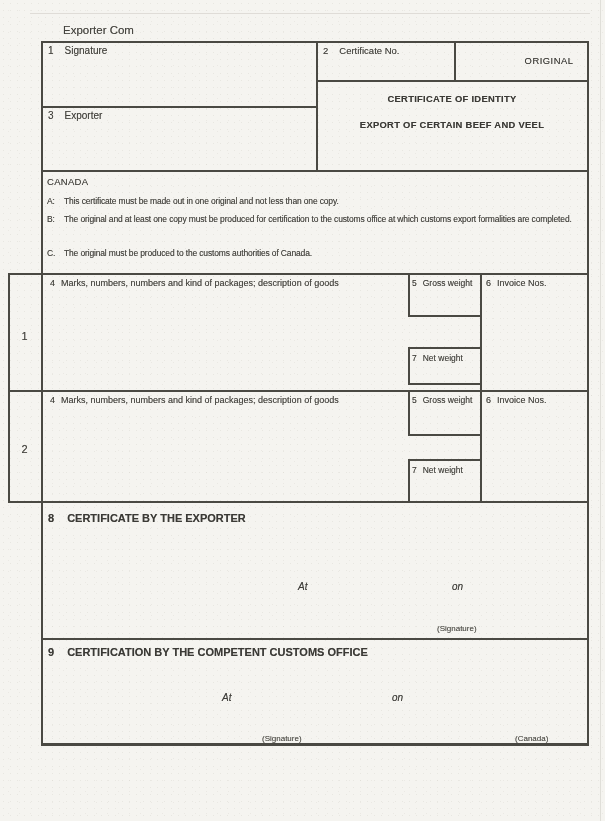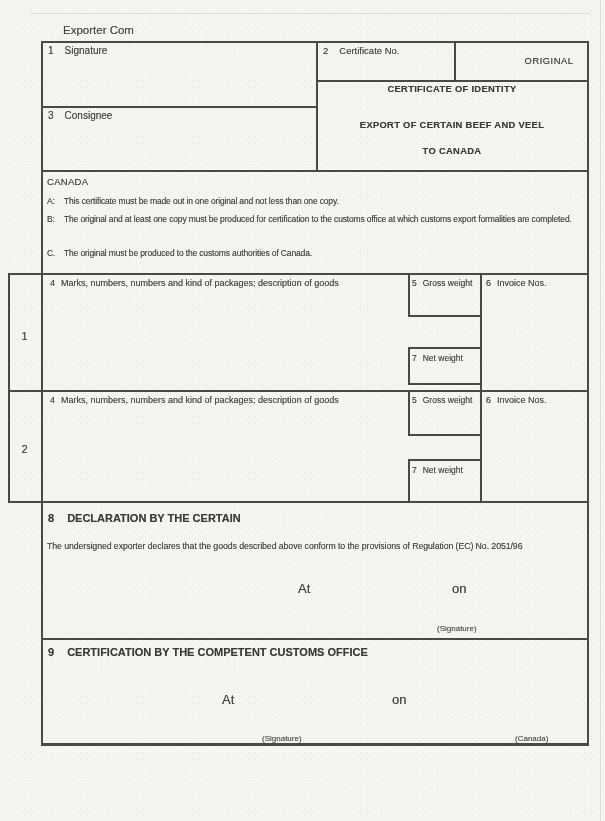--- a/index.html
+++ b/index.html
@@ -27,21 +27,21 @@
   .bold { font-weight:normal; color:#3b3a36;padding-left:28px; }
   .title-line { position:absolute; left:316px; width:272px; text-align:center;
                 font-weight:bold; font-size:9.4px; letter-spacing:0.3px; color:#3b3a36; }
   .center-cell { text-align:center; }
   .note { position:absolute; display:flex; font-size:8.5px; letter-spacing:-0.15px; line-height:16px; }
   .note .key { width:17px; flex:0 0 17px; }
   .note .txt { width:532px; }
   .sec-head { position:absolute; display:flex; gap:13px; font-weight:bold; font-size:11px; color:#3b3a36; white-space:nowrap; }
   .sec-body { position:absolute; font-size:9.3px; letter-spacing:-0.1px; white-space:nowrap; }
   .small-cap { position:absolute; font-size:8px; color:#55544e; }
-  .aton { position:absolute; font-size:13px; color:#3f3e3a; }
+  .aton { position:absolute; font-size:10px; color:#3f3e3a;font-style:italic; }
   .rowno { position:absolute; left:8px; width:33px; text-align:center; font-size:11px; }
   .field { position:absolute; background:transparent; }
   .artifact { position:absolute; background:#ccc9c2; }
 </style>
 </head>
 <body>
 
 <div class="page">
 
   <div class="artifact" style="left:30px; top:13px; width:560px; height:1px; opacity:0.55;"></div>
@@ -80,35 +80,34 @@
   <div class="hl" style="left:41px; top:638px; width:547px;"></div>
 
   <div class="lblrow g10 fs10" style="left:48px; top:45px;">
     <span>1</span>
     <span>Signature</span>
   </div>
   <div class="field" style="left:44px; top:60px; width:268px; height:44px;"></div>
 
   <div class="lblrow g10 fs10" style="left:48px; top:110px;">
     <span>3</span>
-    <span>Consignee</span>
+    <span>Exporter</span>
   </div>
   <div class="field" style="left:44px; top:126px; width:268px; height:42px;"></div>
 
   <div class="lblrow g10" style="left:323px; top:45px; font-size:9.5px;">
     <span>2</span>
     <span>Certificate No.</span>
   </div>
   <div class="field" style="left:320px; top:60px; width:130px; height:18px;"></div>
 
   <div class="abs bold center-cell" style="left:454px; top:55px; width:134px; font-size:9.4px; letter-spacing:0.5px;">ORIGINAL</div>
 
-  <div class="title-line" style="top:83px;">CERTIFICATE OF IDENTITY</div>
+  <div class="title-line" style="top:93px;">CERTIFICATE OF IDENTITY</div>
   <div class="title-line" style="top:119px;">EXPORT OF CERTAIN BEEF AND VEEL</div>
-  <div class="title-line" style="top:145px;">TO CANADA</div>
 
   <div class="abs" style="left:47px; top:176px; font-size:9.5px; letter-spacing:0.3px;">CANADA</div>
 
   <div class="note" style="left:47px; top:193px;">
     <span class="key">A:</span>
     <span class="txt">This certificate must be made out in one original and not less than one copy.</span>
   </div>
   <div class="note" style="left:47px; top:211px;">
     <span class="key">B:</span>
     <span class="txt">The original and at least one copy must be produced for certification to the customs office at which customs export formalities are completed.</span>
@@ -165,23 +164,22 @@
   <div class="field" style="left:410px; top:479px; width:68px; height:19px;"></div>
 
   <div class="lblrow g5 fs9" style="left:486px; top:395px;">
     <span>6</span>
     <span>Invoice Nos.</span>
   </div>
   <div class="field" style="left:484px; top:410px; width:101px; height:88px;"></div>
 
   <div class="sec-head" style="left:48px; top:512px;">
     <span>8</span>
-    <span>DECLARATION BY THE CERTAIN</span>
-  </div>
-  <div class="sec-body" style="left:47px; top:541px; font-size:8.8px;">The undersigned exporter declares that the goods described above conform to the provisions of Regulation (EC) No. 2051/96</div>
+    <span>CERTIFICATE BY THE EXPORTER</span>
+  </div>
 
   <div class="aton" style="left:298px; top:581px;">At</div>
   <div class="field" style="left:315px; top:579px; width:115px; height:14px;"></div>
   <div class="aton" style="left:452px; top:581px;">on</div>
   <div class="field" style="left:470px; top:579px; width:110px; height:14px;"></div>
 
   <div class="field" style="left:420px; top:598px; width:160px; height:24px;"></div>
   <div class="small-cap" style="left:437px; top:624px;">(Signature)</div>
 
   <div class="sec-head" style="left:48px; top:646px;">

